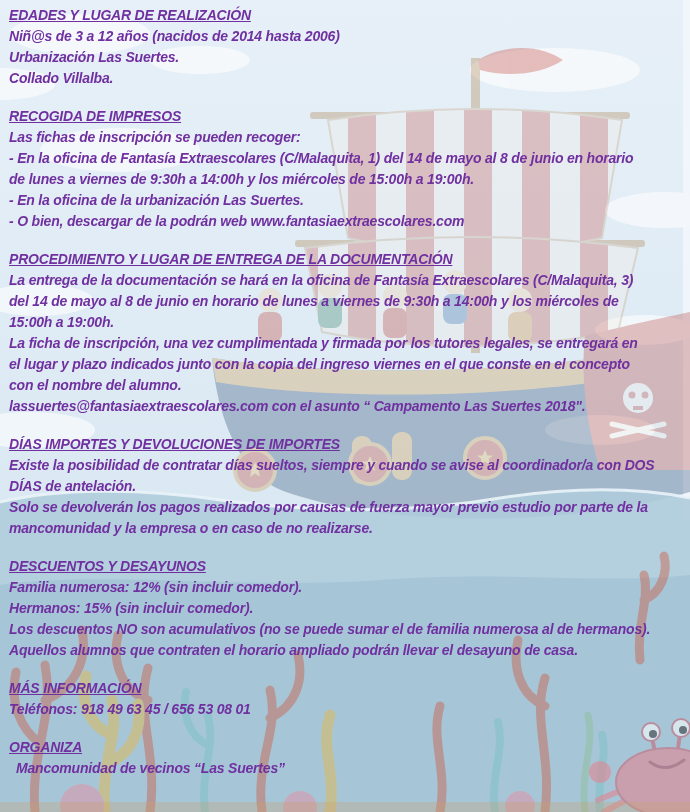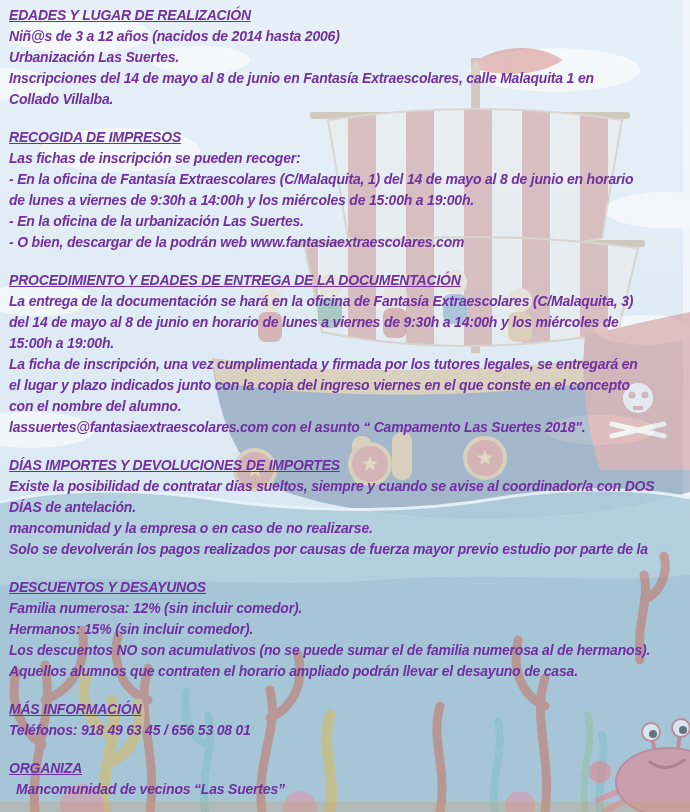--- a/index.html
+++ b/index.html
@@ -150,50 +150,49 @@
 
     <rect x="0" y="802" width="690" height="10" fill="#c9a06b" opacity="0.3"></rect>
   </svg>
 
   <div class="content">
 
     <section>
       <h2>EDADES Y LUGAR DE REALIZACIÓN</h2>
       <div class="line">Niñ@s de 3 a 12 años (nacidos de 2014 hasta 2006)</div>
       <div class="line">Urbanización Las Suertes.</div>
-      <div class="line">Inscripciones del 14 de mayo al 8 de junio en Fantasía Extraescolares, calle Malaquita 1 en</div>
       <div class="line">Collado Villalba.</div>
     </section>
 
     <section>
       <h2>RECOGIDA DE IMPRESOS</h2>
       <div class="line">Las fichas de inscripción se pueden recoger:</div>
       <div class="line">- En la oficina de Fantasía Extraescolares (C/Malaquita, 1) del 14 de mayo al 8 de junio en horario</div>
       <div class="line">de lunes a viernes de 9:30h a 14:00h y los miércoles de 15:00h a 19:00h.</div>
       <div class="line">- En la oficina de la urbanización Las Suertes.</div>
       <div class="line">- O bien, descargar de la podrán web www.fantasiaextraescolares.com</div>
     </section>
 
     <section>
-      <h2>PROCEDIMIENTO Y EDADES DE ENTREGA DE LA DOCUMENTACIÓN</h2>
+      <h2>PROCEDIMIENTO Y LUGAR DE ENTREGA DE LA DOCUMENTACIÓN</h2>
       <div class="line">La entrega de la documentación se hará en la oficina de Fantasía Extraescolares (C/Malaquita, 3)</div>
       <div class="line">del 14 de mayo al 8 de junio en horario de lunes a viernes de 9:30h a 14:00h y los miércoles de</div>
       <div class="line">15:00h a 19:00h.</div>
       <div class="line">La ficha de inscripción, una vez cumplimentada y firmada por los tutores legales, se entregará en</div>
       <div class="line">el lugar y plazo indicados junto con la copia del ingreso viernes en el que conste en el concepto</div>
       <div class="line">con el nombre del alumno.</div>
       <div class="line">lassuertes@fantasiaextraescolares.com con el asunto “ Campamento Las Suertes 2018".</div>
     </section>
 
     <section>
       <h2>DÍAS IMPORTES Y DEVOLUCIONES DE IMPORTES</h2>
       <div class="line">Existe la posibilidad de contratar días sueltos, siempre y cuando se avise al coordinador/a con DOS</div>
       <div class="line">DÍAS de antelación.</div>
+      <div class="line">Solo se devolverán los pagos realizados por causas de fuerza mayor previo estudio por parte de la</div>
       <div class="line">mancomunidad y la empresa o en caso de no realizarse.</div>
-      <div class="line">Solo se devolverán los pagos realizados por causas de fuerza mayor previo estudio por parte de la</div>
     </section>
 
     <section>
       <h2>DESCUENTOS Y DESAYUNOS</h2>
       <div class="line">Familia numerosa: 12% (sin incluir comedor).</div>
       <div class="line">Hermanos: 15% (sin incluir comedor).</div>
       <div class="line">Los descuentos NO son acumulativos (no se puede sumar el de familia numerosa al de hermanos).</div>
       <div class="line">Aquellos alumnos que contraten el horario ampliado podrán llevar el desayuno de casa.</div>
     </section>
 

